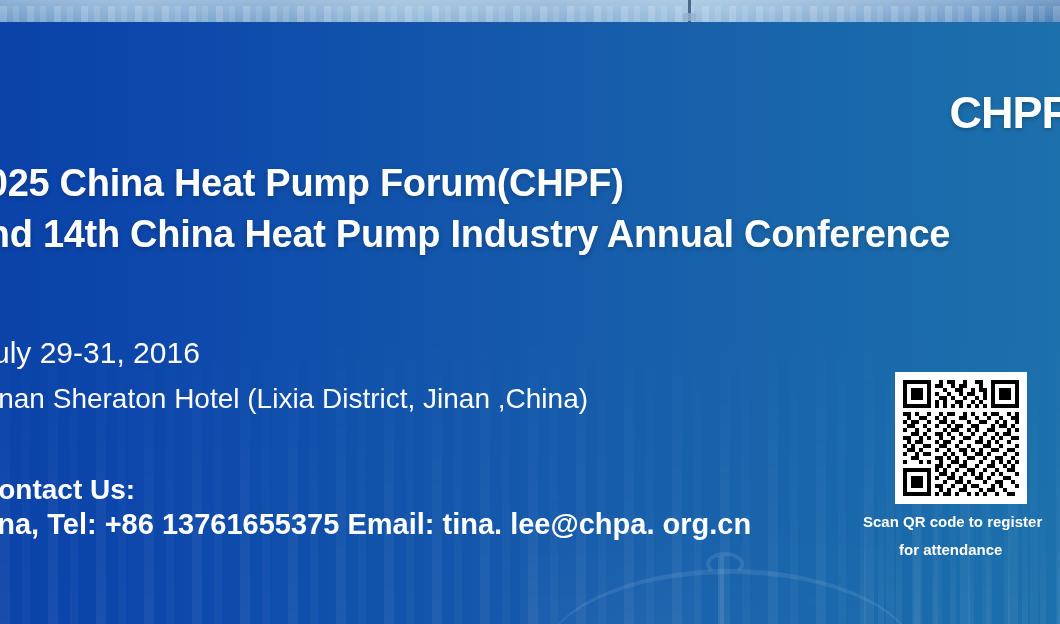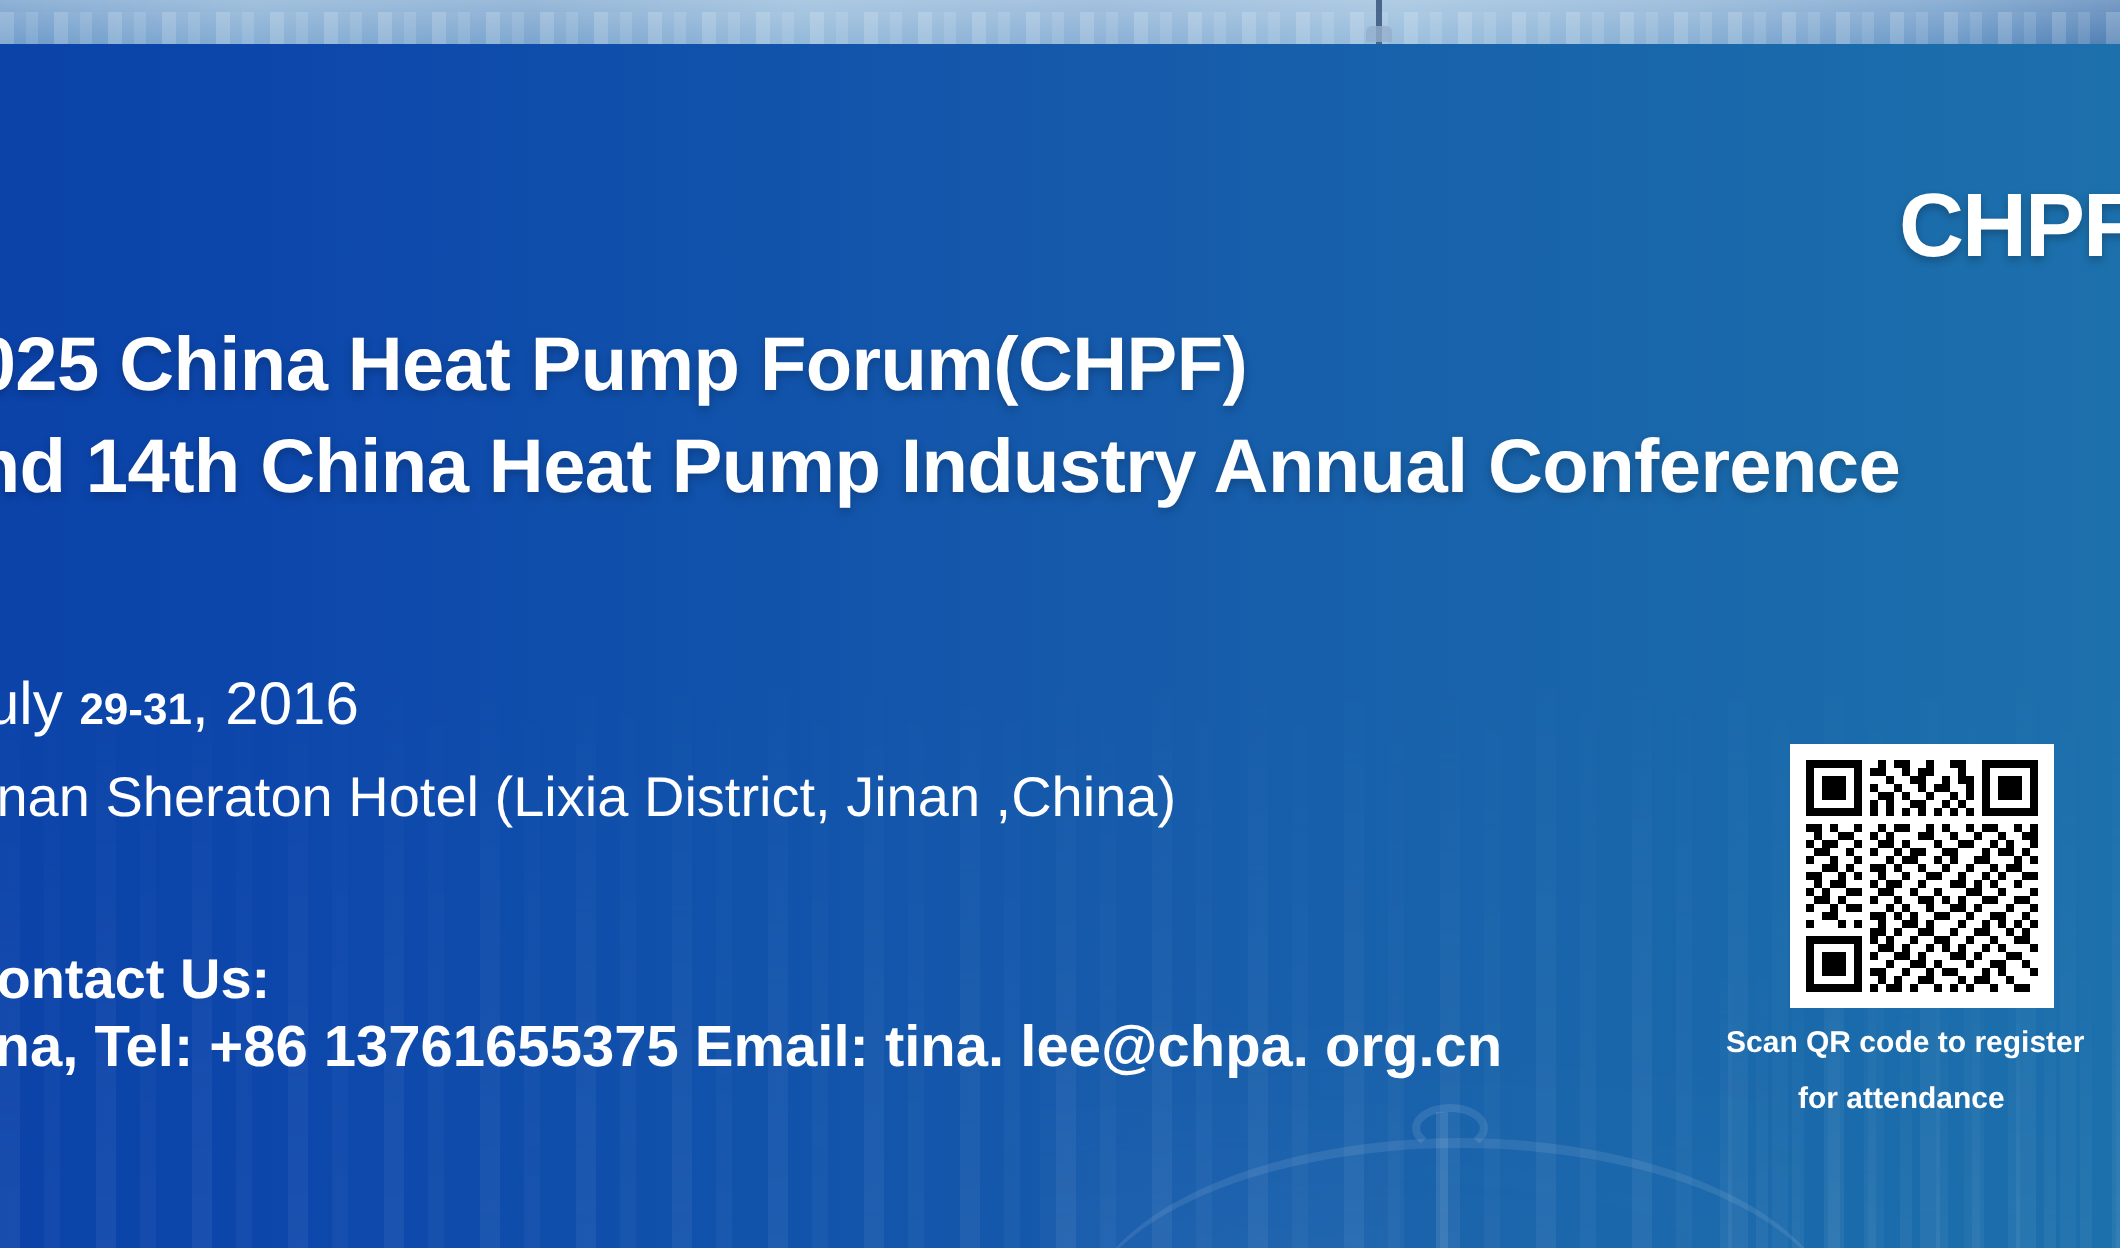--- a/index.html
+++ b/index.html
@@ -182,22 +182,22 @@
     position: absolute;
     left: -22px;
     top: 330px;
     color: #ffffff;
     font-size: 30px;
     line-height: 46px;
     white-space: nowrap;
     font-weight: 400;
   }
   #date-line .strong {
-    font-weight: bold;
-    font-size: 22px;
+    font-weight: normal;
+    font-size: 30px;
   }
 
   #venue-line {
     position: absolute;
     left: -22px;
     top: 378px;
     color: #ffffff;
     font-size: 28px;
     line-height: 42px;
     white-space: nowrap;

